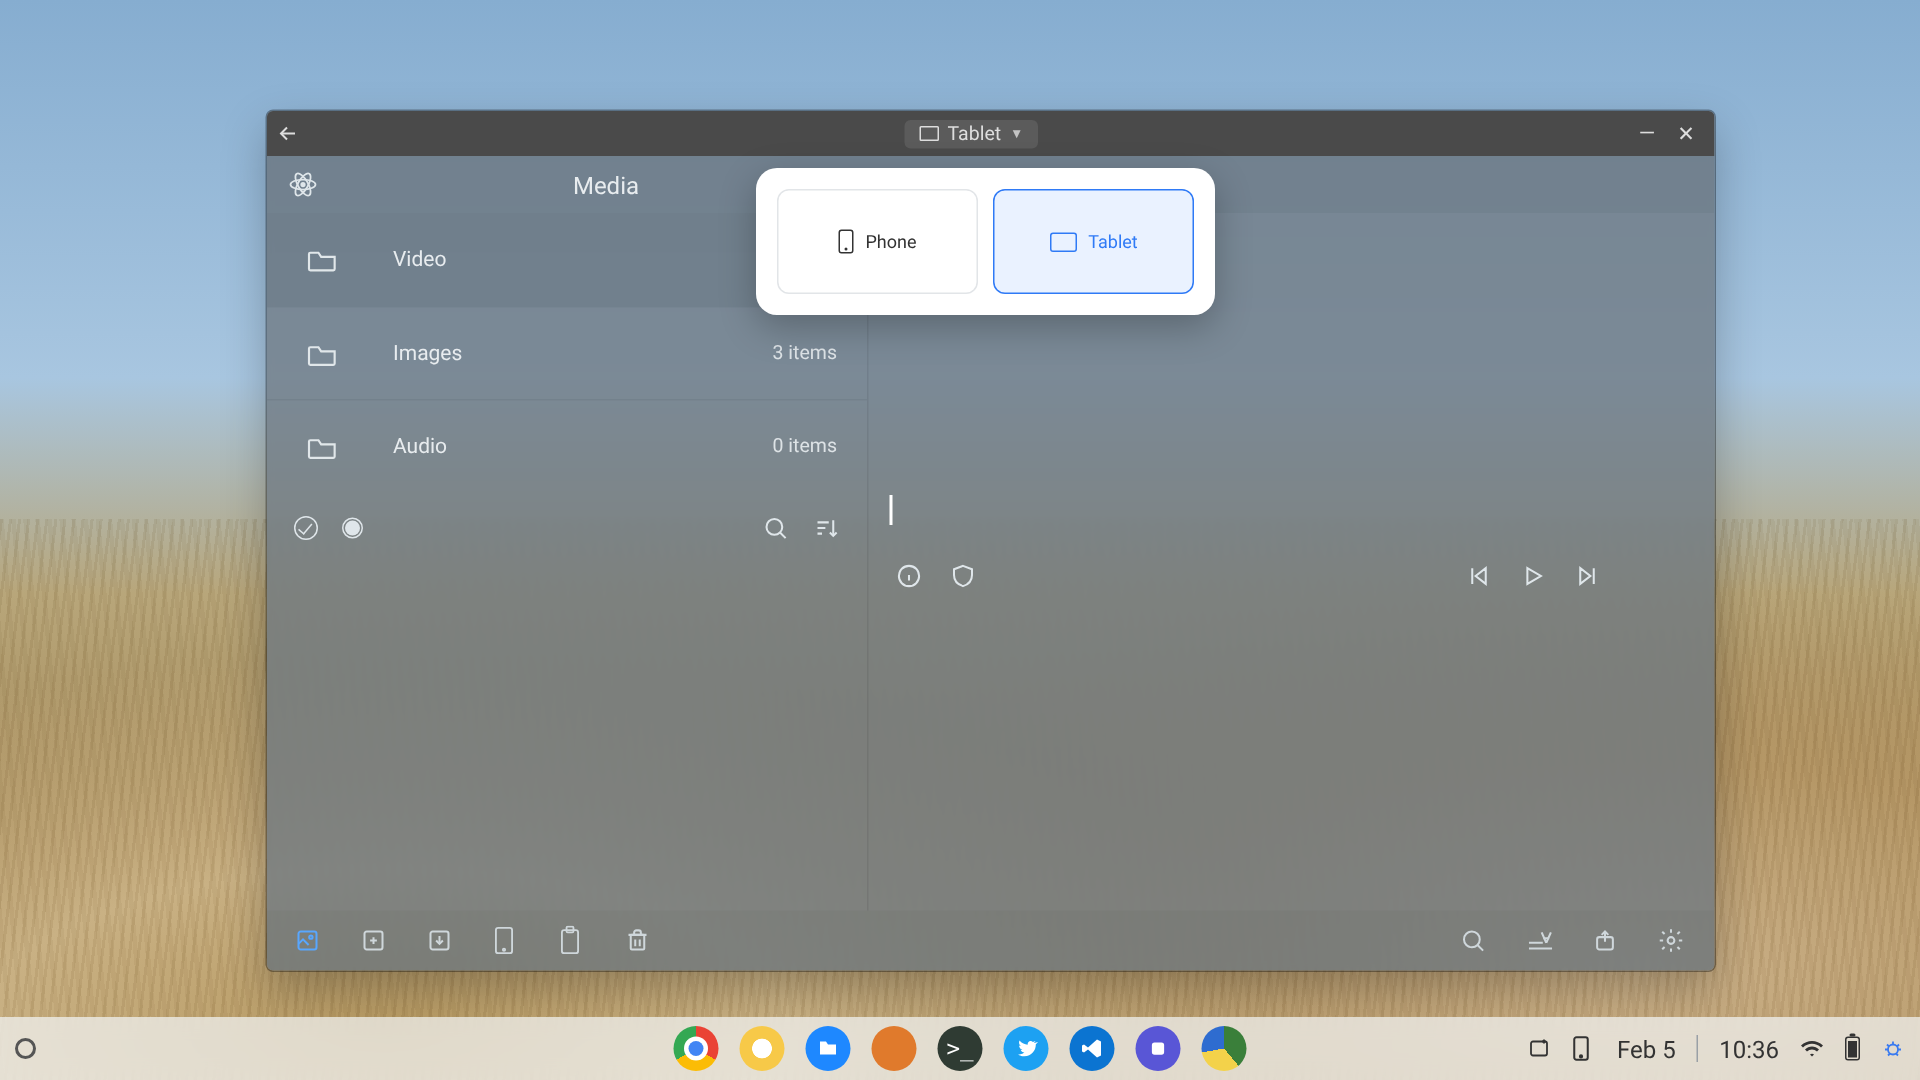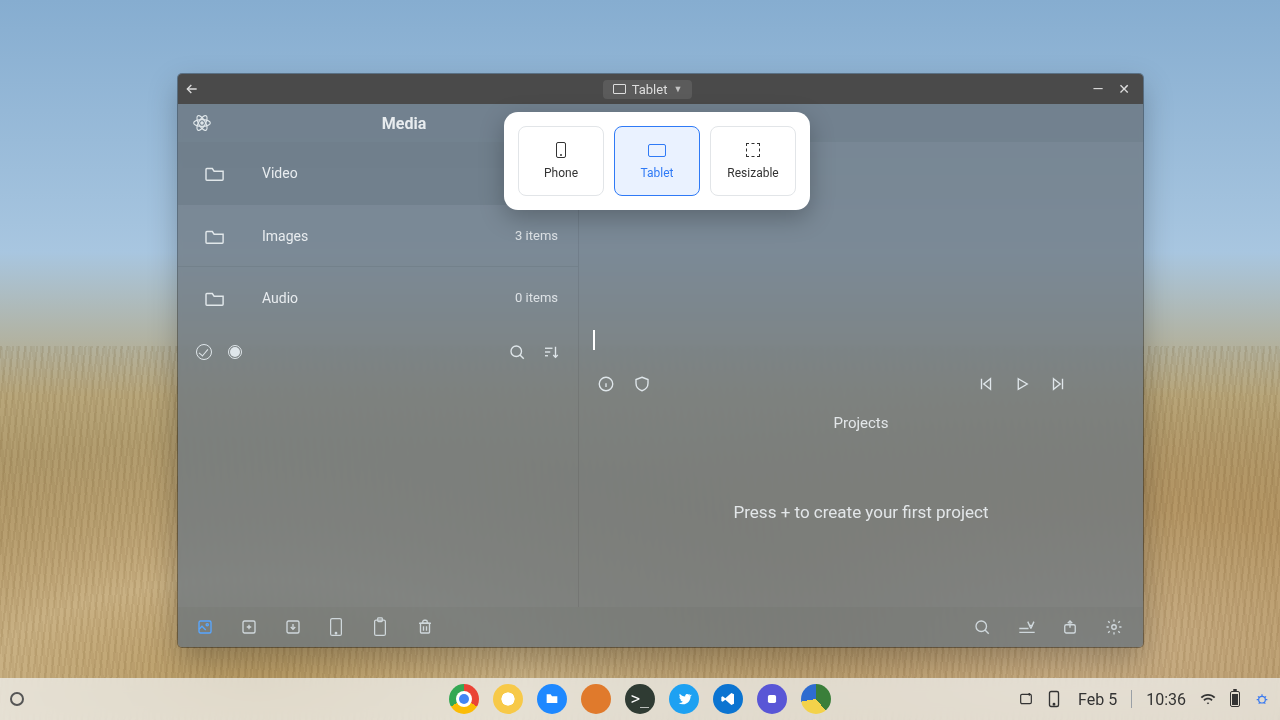--- a/index.html
+++ b/index.html
@@ -44,21 +44,20 @@
     padding:2px 10px; border-radius:4px; cursor:pointer;
   }
   .titlebar .chev{ font-size:9px; opacity:.8; }
   .titlebar .winctl{ width:26px; text-align:center; cursor:pointer; font-size:14px; }
   .tablet-glyph{ width:13px; height:10px; border:1.5px solid #ddd; border-radius:1px; display:inline-block; }
 
   
   .app-header{
     height:38px; display:flex; align-items:center; padding:0 14px;
     background: rgba(0,0,0,.04);
-    font-weight: bold;
   }
   .app-header .atom-icon{ width:22px; color:#dfe6ea; }
   .app-header .title-area{ flex:0 0 380px; text-align:center; font-size:16px; }
   .app-header .blank{ flex:1; }
 
   
   .main{ display:flex; height: calc(100% - 30px - 38px - 40px); }
   .side{ width:400px; display:flex; flex-direction:column; }
   .folder{
     height:62px; display:flex; align-items:center; padding:0 20px 0 26px;
@@ -105,21 +104,21 @@
   .bottom-toolbar .ico.active{ color:#58a7ff; }
 
   
   .popover{
     position:absolute; left:504px; top:112px; width:306px; height:98px;
     background:#fff; border-radius:14px; box-shadow:0 8px 24px rgba(0,0,0,.25);
     display:flex; padding:14px; gap:10px;
   }
   .popover .opt{
     flex:1; border:1px solid #e2e5e8; border-radius:8px;
-    display:flex; flex-direction:column; align-items:center; justify-content:center;
+    display:flex; flex-direction:row; align-items:center; justify-content:center;
     gap:8px; font-size:12px; color:#333; cursor:pointer;
   }
   .popover .opt.selected{ border-color:#2f7af6; background:#eaf2ff; color:#2f7af6; }
   .popover .opt .glyph{ height:16px; display:flex; align-items:center; justify-content:center; }
   .g-phone{ width:10px;height:16px;border:1.6px solid #333;border-radius:2px; position:relative;}
   .g-phone::after{content:"";position:absolute;left:3px;bottom:1px;width:2px;height:2px;background:#333;border-radius:50%;}
   .g-tablet{ width:18px;height:13px;border:1.8px solid #2f7af6;border-radius:2px; }
   .g-resize{ width:14px;height:14px;border:1.6px dashed #333; }
 
   
@@ -278,24 +277,20 @@
             </svg>
           </span>
         <span>
             <svg width="18" height="18" viewBox="0 0 24 24" fill="none" stroke="#dfe6ea" stroke-width="1.8">
               <path d="M6 5l9 7-9 7z"></path>
               <path d="M18 5v14"></path>
             </svg>
           </span>
         <span style="width:40px"></span>
       </div>
-      <div class="projects">
-        <div class="phead">Projects</div>
-        <div class="phint">Press + to create your first project</div>
-      </div>
     </div>
   </div>
 
   <div class="bottom-toolbar">
     <span class="ico active">
         <svg width="18" height="18" viewBox="0 0 24 24" fill="none" stroke="currentColor" stroke-width="1.8">
           <rect x="4" y="4" width="16" height="16" rx="2"></rect>
           <path d="M4 15l4-4 5 5"></path>
           <circle cx="15" cy="9" r="1.5"></circle>
         </svg>
@@ -370,26 +365,20 @@
     <div class="glyph">
         <span class="g-phone"></span>
       </div>
     <div>Phone</div>
   </div>
   <div class="opt selected">
     <div class="glyph">
         <span class="g-tablet"></span>
       </div>
     <div>Tablet</div>
-  </div>
-  <div class="opt">
-    <div class="glyph">
-        <span class="g-resize"></span>
-      </div>
-    <div>Resizable</div>
   </div>
 </div>
 
 <div class="shelf">
   <div class="launcher"></div>
 
   <div class="center-apps">
     <div class="dock-ico d-chrome"></div>
     <div class="dock-ico d-canary"></div>
     <div class="dock-ico d-files">

